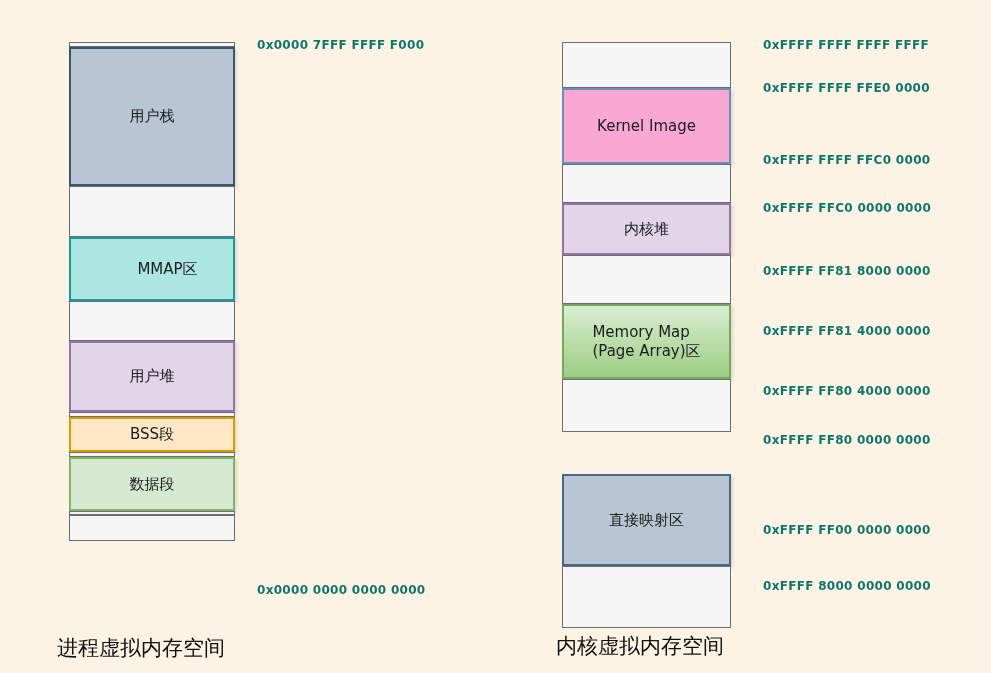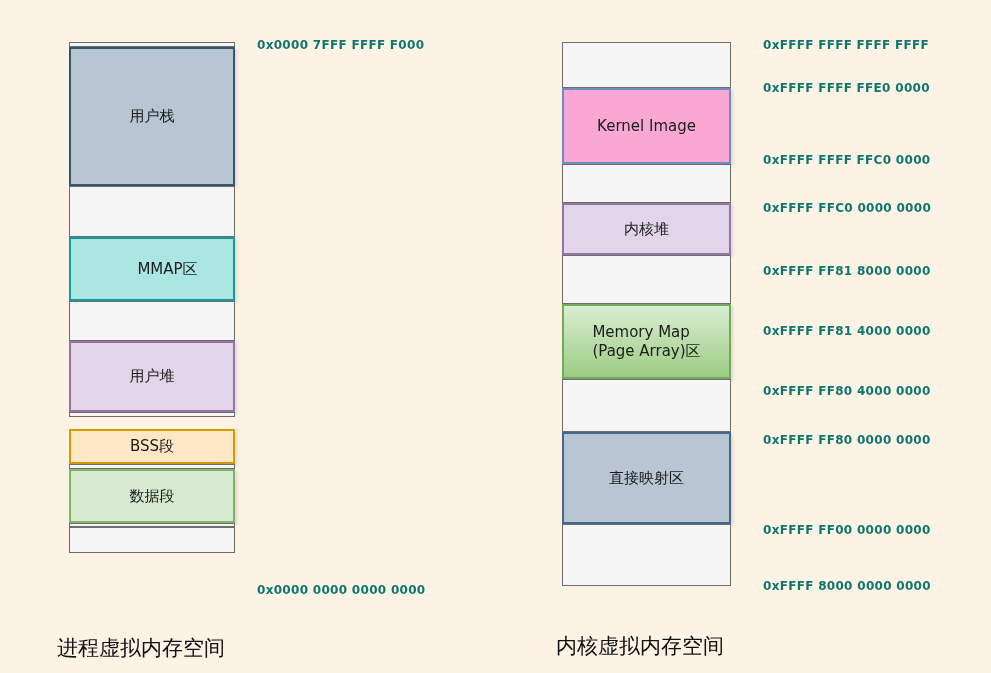--- a/index.html
+++ b/index.html
@@ -15,26 +15,26 @@
     box-sizing:border-box;width:100%;
     border:1px solid #6e6e6e;background:#f5f5f5;
     display:flex;align-items:center;justify-content:center;
     font-weight:normal;font-size:15px;color:#1c1c1c;
     text-align:left;line-height:1.25;white-space:pre-line;
   }
   .colored{border-width:2px;box-shadow:2px 2px 3px rgba(0,0,0,0.12);}
   .c-bluegray{background:#b7c6d2;border-color:#35566f;}
   .c-teal{background:#abe6e3;border-color:#169a9e;padding-left:31px;}
   .c-purple{background:#e2d5e9;border-color:#9673a6;}
-  .c-orange{background:#fde7c4;border-color:#d79b00;margin-top:12px;}
+  .c-orange{background:#fde7c4;border-color:#d79b00;}
   .c-green{background:#d6ead2;border-color:#82b366;}
   .c-pink{background:#f5cecb;border-color:#b85450;}
   .c-blue{background:#f9a8d4;border-color:#6c8ebf;}
   .c-gradgreen{background:linear-gradient(#d9edd2,#9ccd83);border-color:#72a95a;}
-  .c-bluegray2{background:#b7c6d2;border-color:#46678a;}
+  .c-bluegray2{background:#b7c6d2;border-color:#46678a;margin-top:42px;}
   .addr{
     position:absolute;white-space:nowrap;
     font-weight:bold;font-size:12px;letter-spacing:0.3px;color:#0f766e;
     transform:translateY(-50%);
   }
   .title{
     position:absolute;font-weight:normal;font-size:21px;color:#111;
     white-space:nowrap;
   }
 </style>

